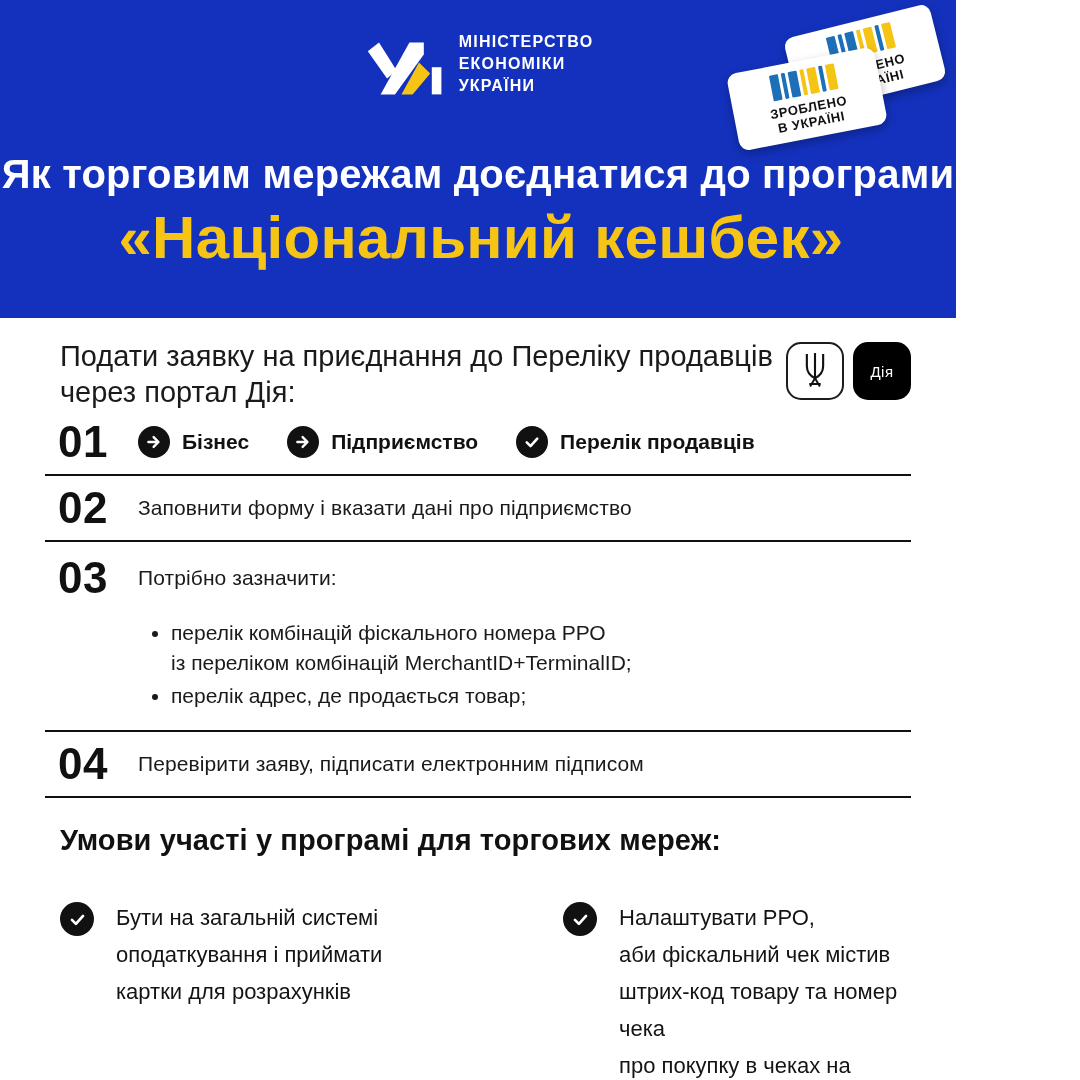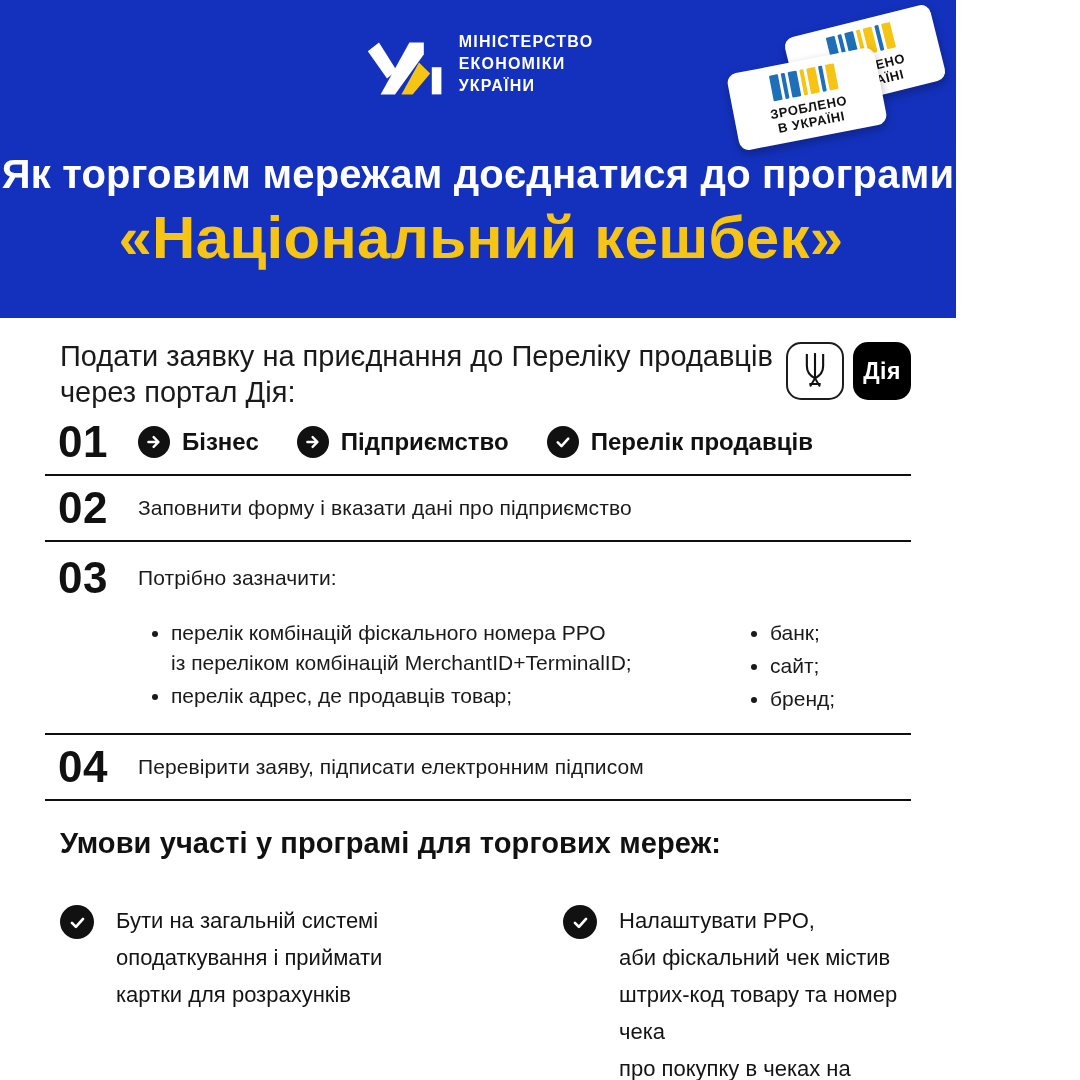--- a/index.html
+++ b/index.html
@@ -29,28 +29,28 @@
   .badge-text span{color:#111;font-size:13px;font-weight:700;letter-spacing:.6px;line-height:15px;}
   
   .content{padding:0 45px;}
   .intro{display:flex;justify-content:space-between;align-items:flex-start;margin-top:20px;padding-left:15px;}
   .intro-text{margin:0;font-size:29px;line-height:36px;color:#1a1a1a;}
   .preline{white-space:pre-line;}
   .app-icons{display:flex;gap:9px;margin-top:4px;}
   .trident-app{width:58px;height:58px;border:2px solid #1c1c1c;border-radius:15px;box-sizing:border-box;
     display:flex;align-items:center;justify-content:center;background:#fff;}
   .diia-app{width:58px;height:58px;background:#000;border-radius:15px;display:flex;align-items:center;justify-content:center;}
-  .diia-app span{color:#fff;font-size:23px;font-weight:700;letter-spacing:.5px;}
+  .diia-app span{color:#fff;font-size:15px;font-weight:400;letter-spacing:.5px;}
   .step{display:flex;align-items:center;gap:22px;height:64px;padding:0 13px;box-sizing:border-box;}
   .num{font-size:44px;font-weight:900;letter-spacing:.5px;color:#111;width:58px;flex:0 0 auto;}
   .step-text{margin:0;font-size:21px;color:#1a1a1a;letter-spacing:.1px;}
   .flow{display:flex;align-items:center;gap:38px;}
   .flow-item{display:flex;align-items:center;gap:12px;}
   .circle{width:32px;height:32px;border-radius:50%;background:#111;display:flex;align-items:center;justify-content:center;flex:0 0 auto;}
-  .flow-label{font-size:24px;font-weight:700;color:#111;}
+  .flow-label{font-size:21px;font-weight:700;color:#111;}
   .rule{border-top:2px solid #0f0f0f;}
   .step3{padding:10px 13px 16px;}
   .step3-head{display:flex;align-items:center;gap:22px;height:52px;}
   .bullets{display:flex;padding-left:92px;margin-top:14px;gap:48px;}
   .bullets ul{margin:0;padding-left:21px;font-size:21px;line-height:30px;color:#1a1a1a;}
   .bullets ul.b-left{flex:0 0 488px;}
   .bullets ul.b-right{margin-left:42px;}
   .bullets li{margin-bottom:3px;}
   .cond-heading{margin:26px 0 0 15px;font-size:29px;font-weight:700;color:#111;letter-spacing:.1px;}
   .conds{display:flex;margin-top:42px;padding-left:15px;gap:48px;}
@@ -177,26 +177,21 @@
 
     <section class="step3">
       <div class="step3-head">
         <span class="num">03</span>
         <p class="step-text">Потрібно зазначити:</p>
       </div>
       <div class="bullets">
         <ul class="b-left">
           <li class="preline">перелік комбінацій фіскального номера РРО
 із переліком комбінацій MerchantID+TerminalID;</li>
-          <li>перелік адрес, де продавців товар;</li>
-        </ul>
-        <ul class="b-right">
-          <li>банк;</li>
-          <li>сайт;</li>
-          <li>бренд;</li>
+          <li>перелік адрес, де продається товар;</li>
         </ul>
       </div>
     </section>
 
     <div class="rule"></div>
 
     <section class="step">
       <span class="num">04</span>
       <p class="step-text">Перевірити заяву, підписати електронним підписом</p>
     </section>

